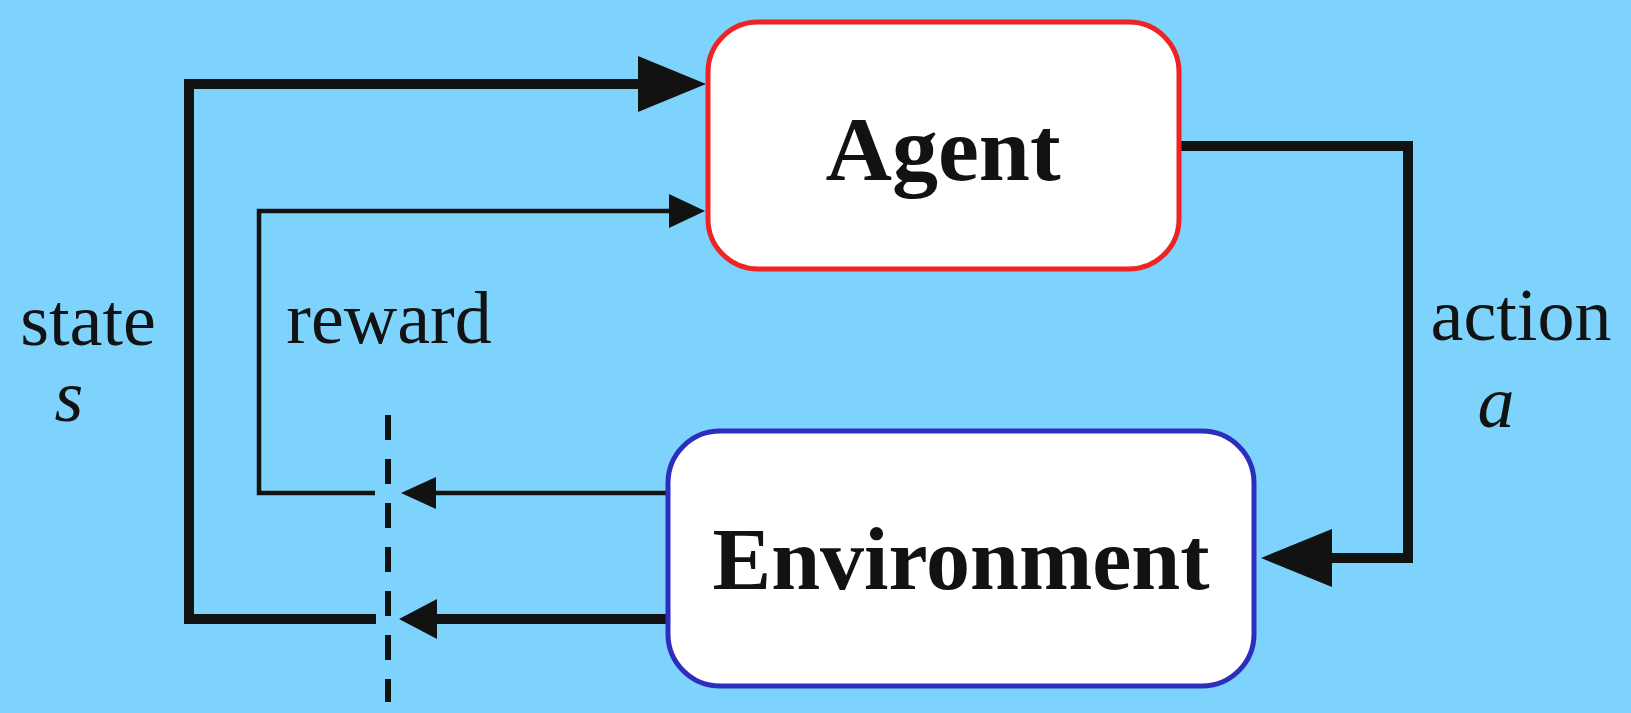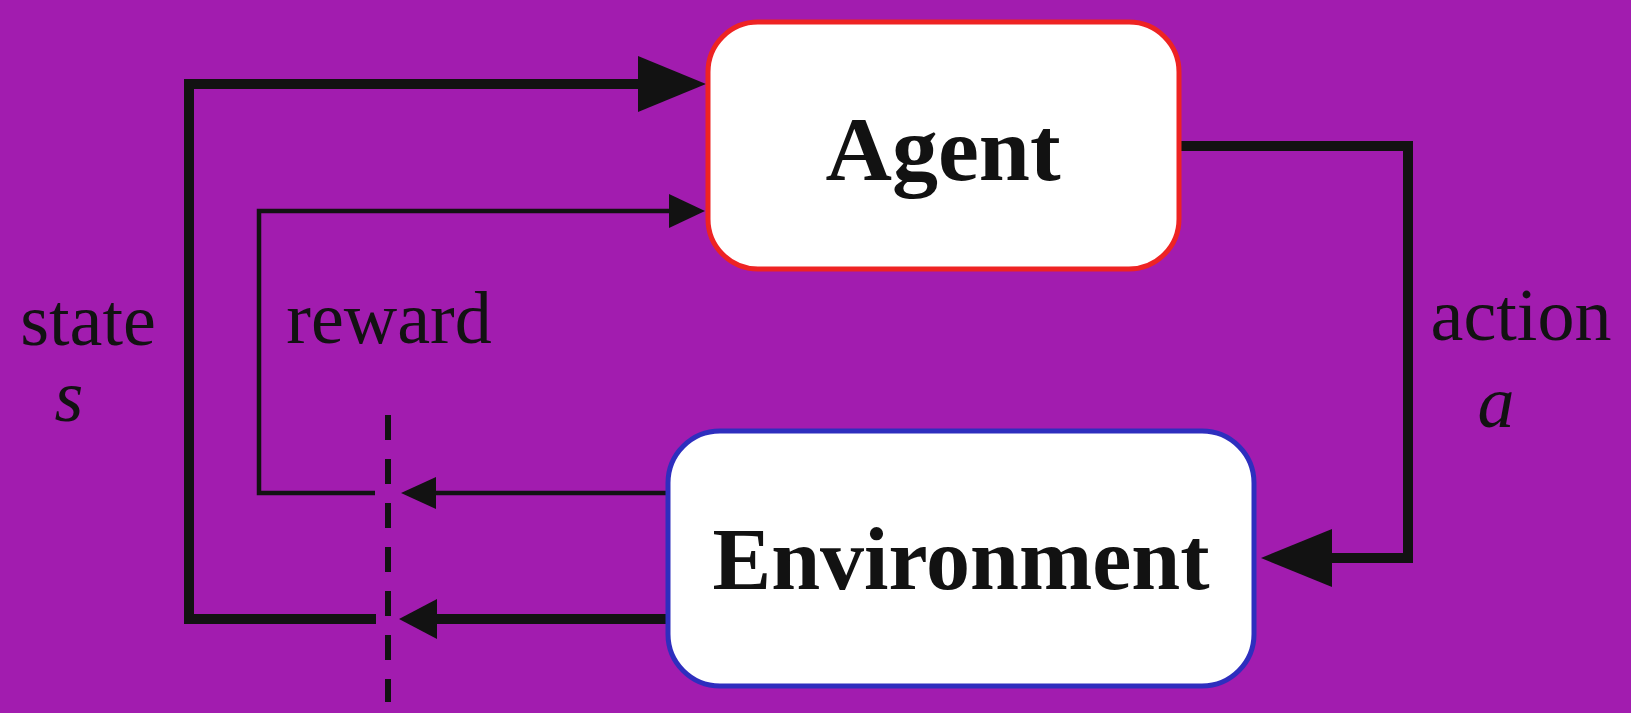--- a/index.html
+++ b/index.html
@@ -4,21 +4,21 @@
 <style>
   html, body {
     margin: 0;
     padding: 0;
     background: #ffffff;
   }
   .stage {
     position: relative;
     width: 1631px;
     height: 713px;
-    background: #a21caf;
+    background: #7dd3fc;
     overflow: hidden;
   }
   svg {
     display: block;
   }
   text {
     font-family: "Liberation Serif", "DejaVu Serif", serif;
     fill: #121212;
   }
   .node-label {

